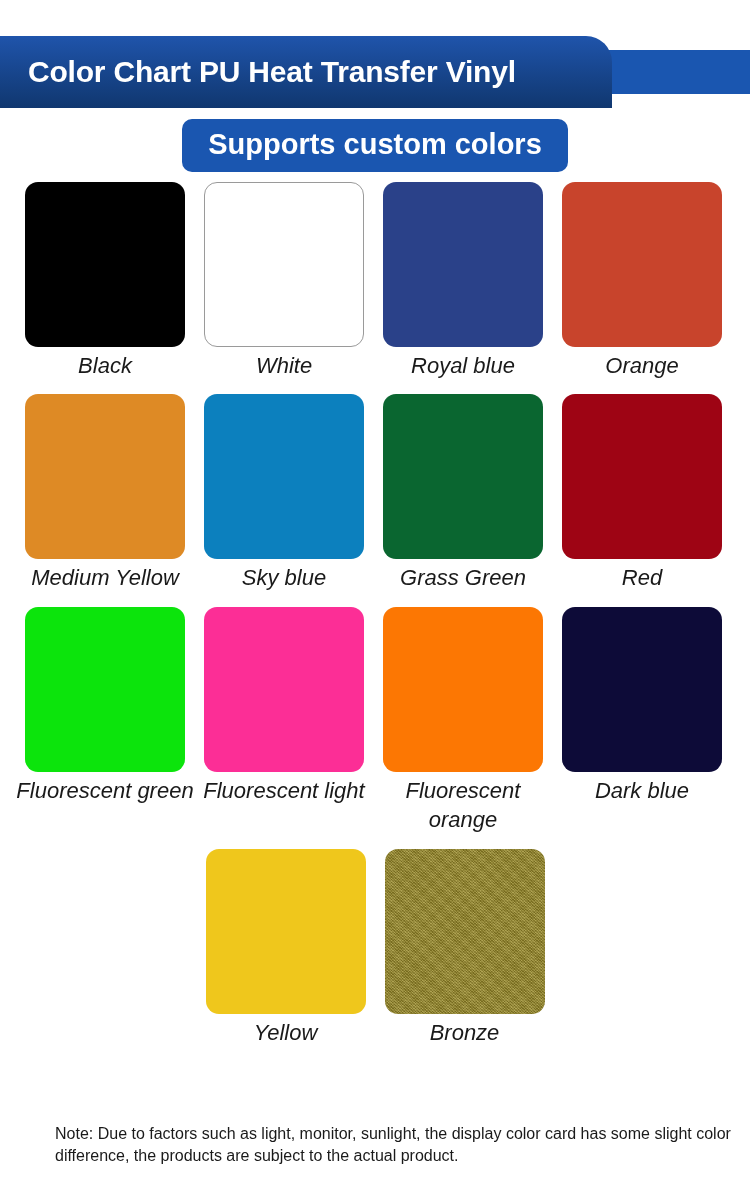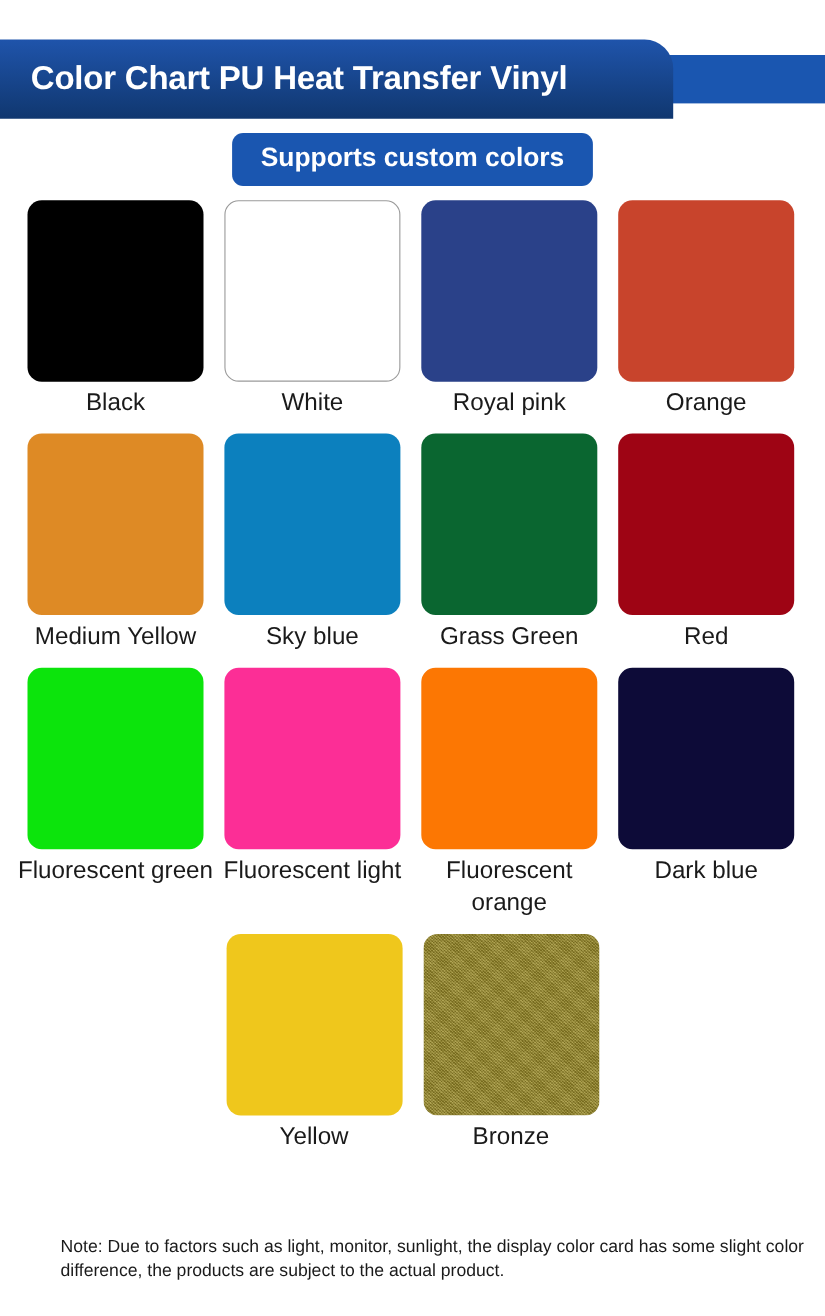--- a/index.html
+++ b/index.html
@@ -59,39 +59,40 @@
   .subtitle-wrap {
     width: 750px;
     height: 74px;
     display: flex;
     align-items: center;
     justify-content: center;
   }
   .subtitle-pill {
     background: #1a56b0;
     color: #ffffff;
-    font-size: 24px;
+    font-size: 29px;
     font-weight: bold;
     border-radius: 10px;
     padding: 11px 26px 13px 26px;
     line-height: 1;
     white-space: nowrap;
   }
 
   
   .grid {
     width: 750px;
     padding: 0 25px;
     box-sizing: border-box;
   }
   .row {
     display: flex;
     justify-content: flex-start;
     gap: 19px;
     margin-bottom: 14px;
+    font-style: italic;
   }
   .row.centered {
     justify-content: center;
   }
   .cell {
     width: 160px;
     display: flex;
     flex-direction: column;
     align-items: center;
   }
@@ -152,21 +153,21 @@
     <div class="cell">
       <div class="swatch" style="background-color: rgb(0, 0, 0);"></div>
       <div class="label">Black</div>
     </div>
     <div class="cell">
       <div class="swatch bordered" style="background-color: rgb(255, 255, 255);"></div>
       <div class="label">White</div>
     </div>
     <div class="cell">
       <div class="swatch" style="background-color: rgb(42, 65, 137);"></div>
-      <div class="label">Royal pink</div>
+      <div class="label">Royal blue</div>
     </div>
     <div class="cell">
       <div class="swatch" style="background-color: rgb(200, 68, 44);"></div>
       <div class="label">Orange</div>
     </div>
   </div>
 
   <div class="row">
     <div class="cell">
       <div class="swatch" style="background-color: rgb(222, 138, 37);"></div>

